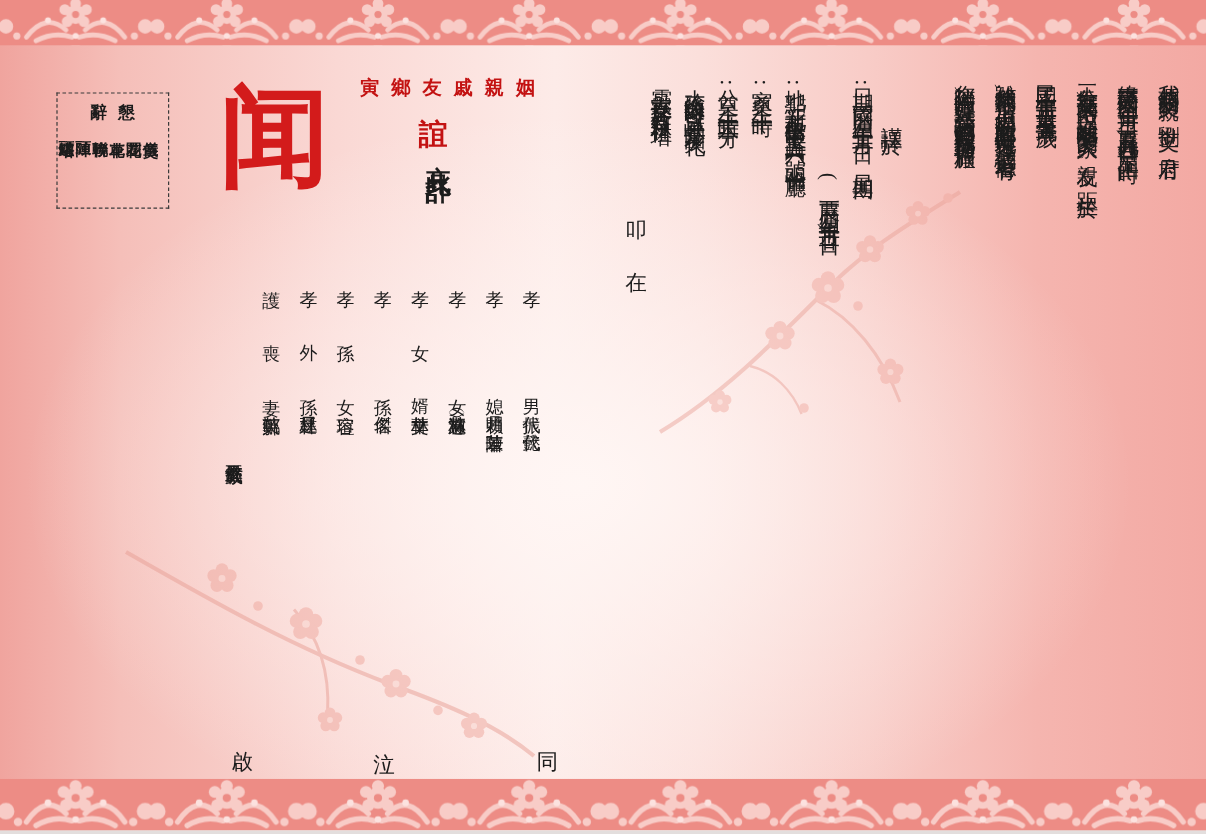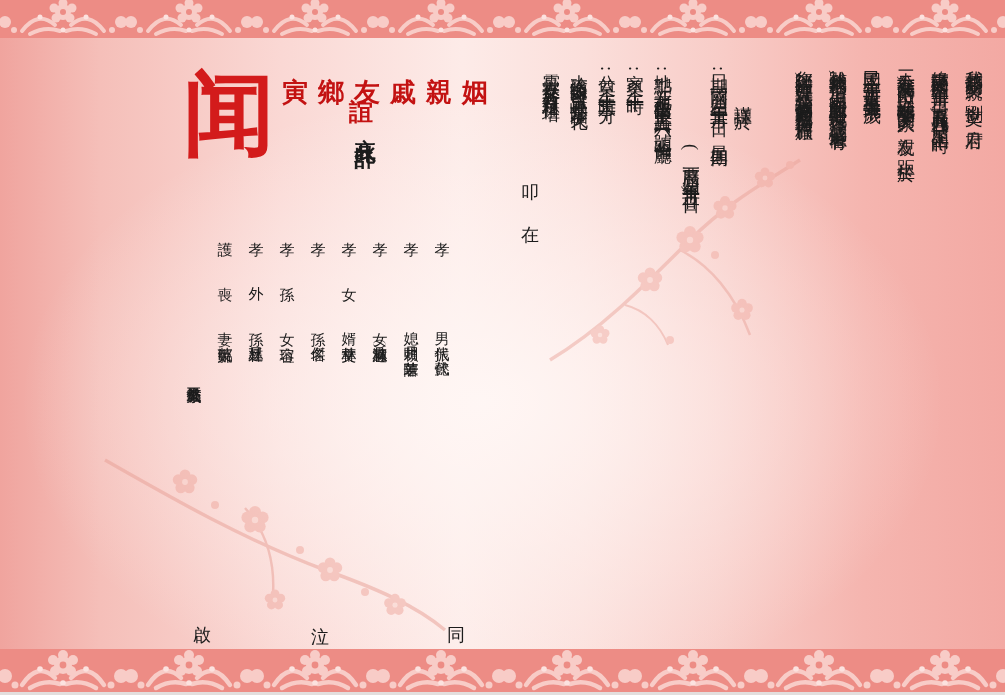--- a/index.html
+++ b/index.html
@@ -49,22 +49,22 @@
   }
   .fam-col{line-height:31px;}
   .fam-note{line-height:31px;position:relative;top:146px;}
 
   .closing-char{position:absolute;font-size:18px;}
   #close-tong{left:447px;top:623px;}
   #close-qi{left:311px;top:625px;}
   #close-announce{left:193px;top:623px;}
 
   #audience-line{
-    position:absolute;left:282px;top:63px;
-    font-size:26px;font-weight:bold;letter-spacing:10px;color:#c31212;margin-top:12px;
+    position:absolute;left:300px;top:63px;
+    font-size:16px;font-weight:bold;letter-spacing:10px;color:#c31212;
   }
   #yi-char{
     position:absolute;left:349px;top:96px;
     font-size:24px;font-weight:bold;color:#c31212;
   }
   #grief-line{
     position:absolute;left:351px;top:121px;
     font-size:21px;letter-spacing:5px;font-weight:bold;
   }
   #big-char{
@@ -251,14 +251,25 @@
 
   <div id="close-tong" class="closing-char">同</div>
   <div id="close-qi" class="closing-char">泣</div>
   <div id="close-announce" class="closing-char">啟</div>
 
   <div id="audience-line">寅鄉友戚親姻</div>
   <div id="yi-char">誼</div>
   <div id="grief-line" class="v">哀此訃</div>
   <div id="big-char">闻</div>
 
+  <div id="decline-box">
+    <div class="box-title">辭懇</div>
+    <div class="box-items">
+      <div class="box-item">奠儀</div>
+      <div class="box-item">花圈</div>
+      <div class="box-item">花車</div>
+      <div class="box-item">輓聯</div>
+      <div class="box-item">陣頭</div>
+      <div class="box-item">罐頭塔</div>
+    </div>
+  </div>
 
 </div>
 
 </body></html>

